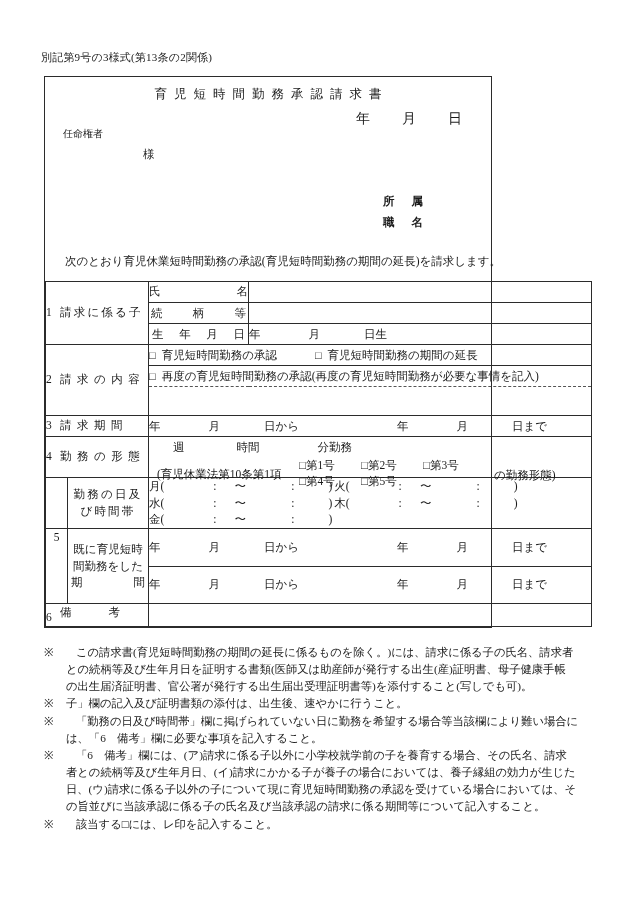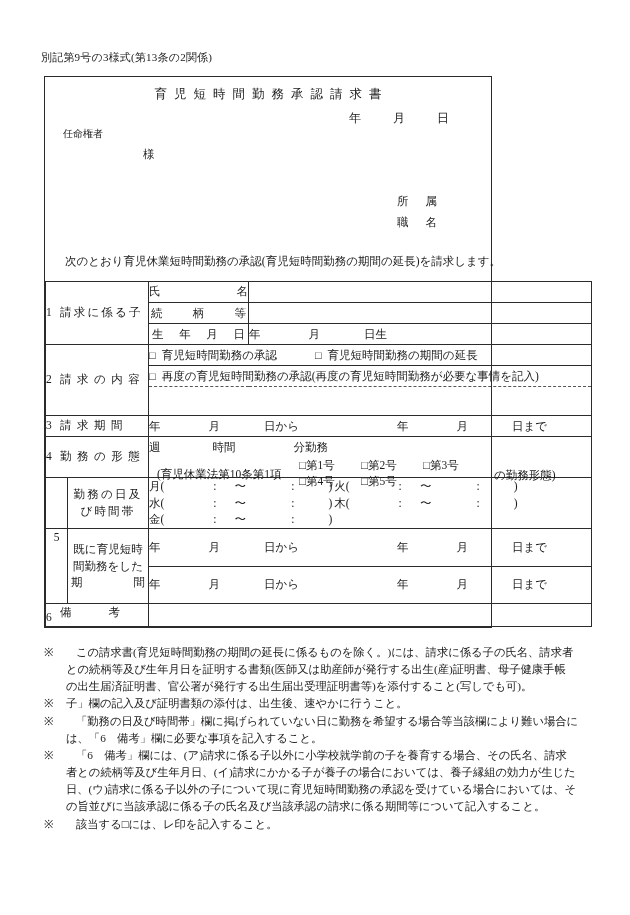--- a/index.html
+++ b/index.html
@@ -48,23 +48,23 @@
     left: 0; right: 0;
     top: 9px;
     text-align: center;
     font-size: 12.5px;
     letter-spacing: 7px;
     padding-left: 7px;
     white-space: nowrap;
   }
   .date-line {
     position: absolute;
-    right: 42px;
+    right: 29px;
     top: 33px;
-    font-size: 12px;
+    font-size: 14px;
     white-space: nowrap;
   }
   .date-line span { display: inline-block; }
   .date-line .y { margin-right: 32px; }
   .date-line .m { margin-right: 32px; }
 
   .appointer {
     position: absolute;
     left: 18px;
     top: 50px;
@@ -84,22 +84,23 @@
     font-size: 11.5px;
     width: 230px;
   }
   .sender-row {
     position: relative;
     height: 21px;
     white-space: nowrap;
   }
   .sender-label {
     position: absolute;
-    left: 154px;
+    left: 140px;
     letter-spacing: 7px;
+    font-weight: bold;
   }
   .seal {
     position: absolute;
     right: 4px;
   }
   .statement {
     position: absolute;
     left: 20px;
     top: 177px;
     font-size: 11.5px;
@@ -299,21 +300,21 @@
         </td>
         <td colspan="2" class="datefield">
           <span>年</span><span class="gap-a"></span><span>月</span><span class="gap-b"></span><span>日から</span><span class="gap-c"></span><span>年</span><span class="gap-d"></span><span>月</span><span class="gap-e"></span><span>日まで</span>
         </td>
       </tr>
 
       <tr>
         <td rowspan="2" colspan="2" class="rowlabel">
           <span class="num">4</span><span class="spread2">勤務の形態</span>
         </td>
-        <td colspan="2" class="row4-top" style="border-bottom:none;">
+        <td colspan="2" class="row4-top" style="border-bottom:none;padding-left:24px;">
           <span>週</span><span class="g1"></span><span>時間</span><span class="g2"></span><span>分勤務</span>
         </td>
       </tr>
       <tr>
         <td colspan="2" class="row4-bottom no-top">
           <span class="law-ref">(育児休業法第10条第1項</span>
           <span class="nums-wrap">
             <span class="ni">□第1号</span><span class="ni">□第2号</span><span class="ni">□第3号</span><br>
             <span class="ni">□第4号</span><span class="ni">□第5号</span>
           </span>

